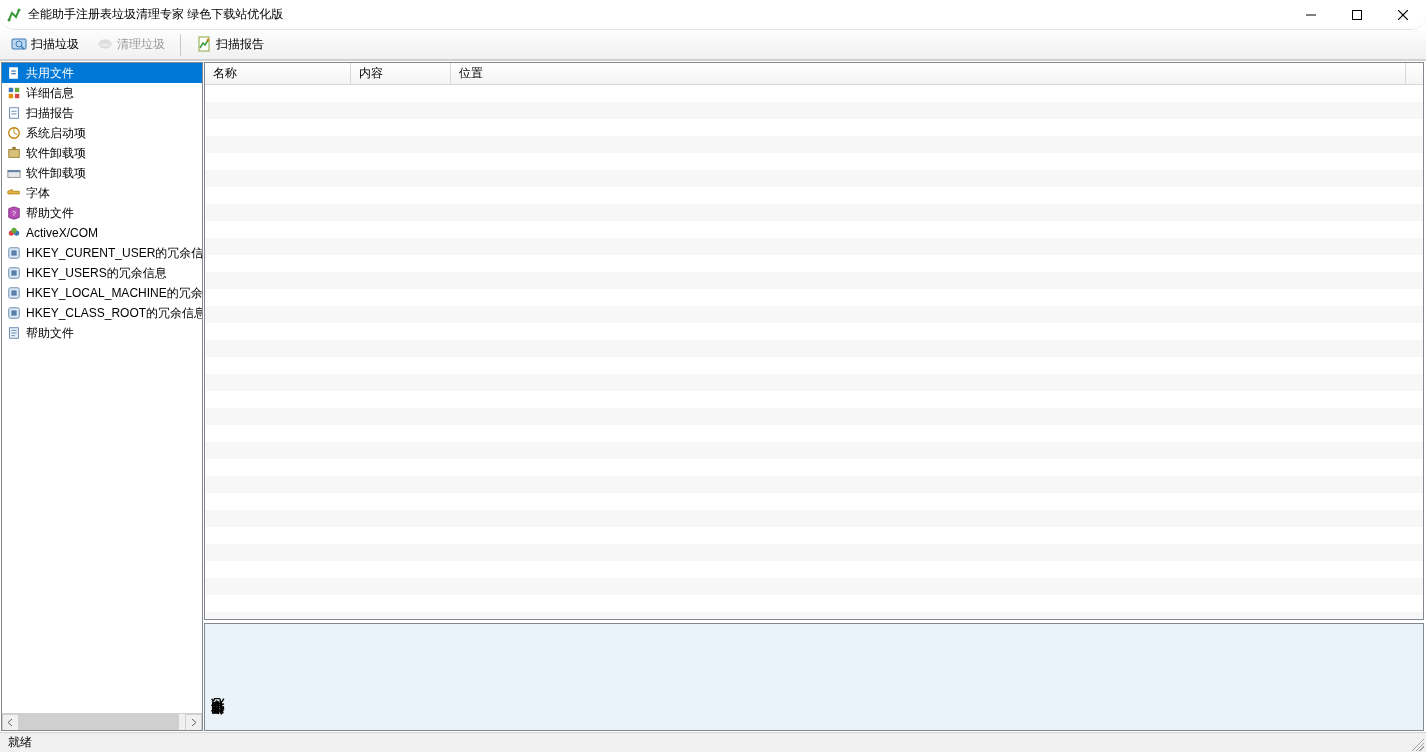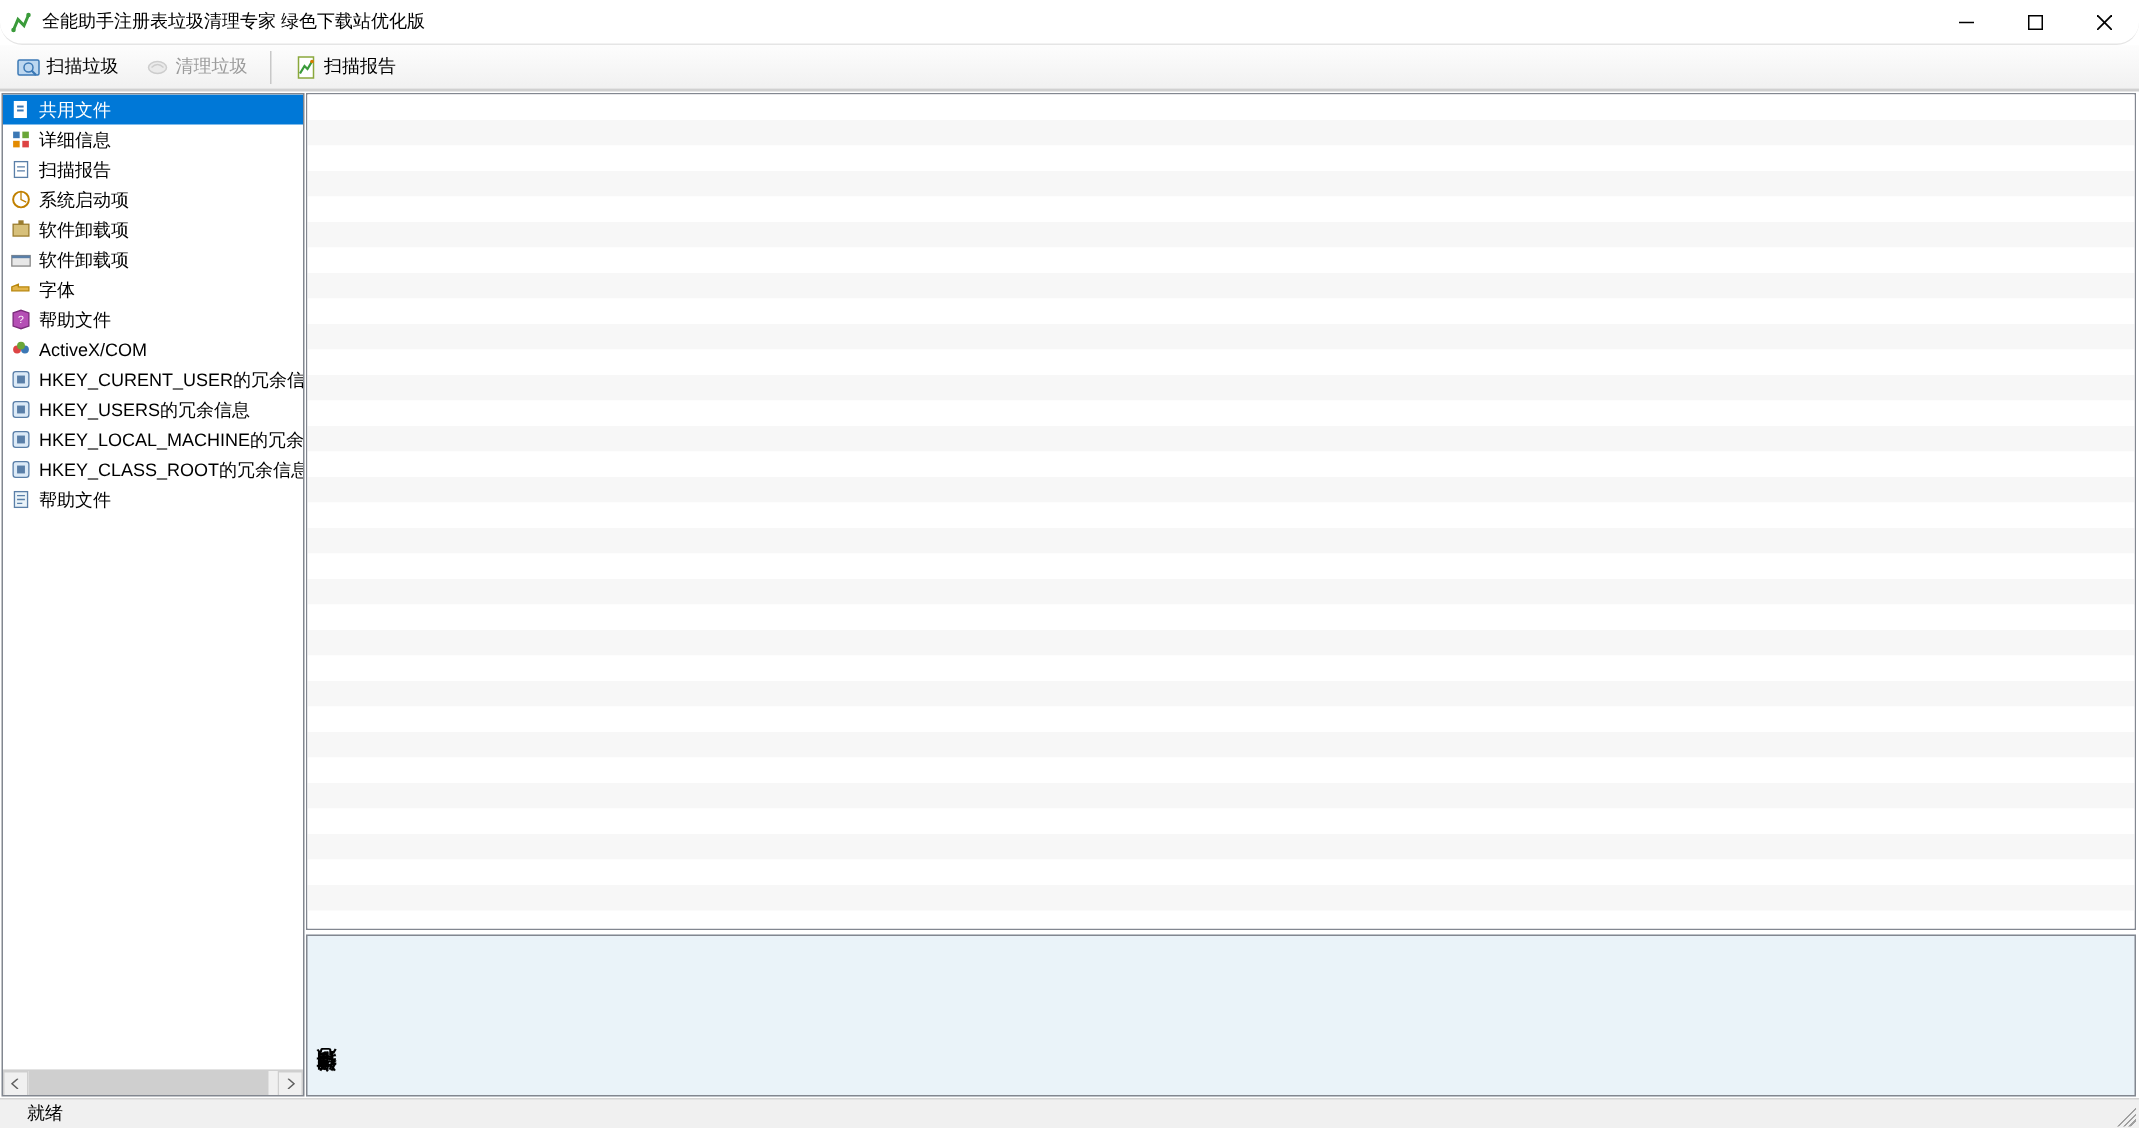--- a/index.html
+++ b/index.html
@@ -34,21 +34,21 @@
   .toolbar {
     height: 30px;
     display: flex;
     align-items: center;
     background: linear-gradient(#fdfdfd,#f1f1f1);
     border-bottom: 1px solid #d0d0d0;
     padding-left: 4px;
     gap: 4px;
   }
   .tool-btn {
-    display:flex; align-items:flex-end; gap:4px;
+    display:flex; align-items:flex-start; gap:4px;
     padding: 2px 6px;
     border:1px solid transparent;
     border-radius:2px;
     cursor:pointer;
   }
   .tool-btn.disabled { color:#9b9b9b; cursor:default; }
   .tool-sep { width:1px; height:22px; background:#c8c8c8; margin:0 4px; }
   .tool-icon { width:16px; height:16px; display:inline-flex; align-items:center; justify-content:center; }
   .tool-icon.disabled svg { opacity:0.45; }
 
@@ -106,21 +106,21 @@
   }
   .details-label {
     position:absolute; left:4px; bottom:4px;
     writing-mode: vertical-rl;
     transform: rotate(180deg);
     font-weight:bold;
     font-size:13px;
     letter-spacing:1px;
   }
   .statusbar {
-    height:20px; display:flex; align-items:center; padding-left:18px;
+    height:20px; display:flex; align-items:center; padding-left:8px;
     background:#f0f0f0; border-top:1px solid #d4d4d4;
   }
   .sz-grip { margin-left:auto; width:16px; height:16px; margin-right:2px; background:
     linear-gradient(135deg, transparent 60%, #a0a0a0 60%, #a0a0a0 65%, transparent 65%,
                     transparent 72%, #a0a0a0 72%, #a0a0a0 77%, transparent 77%,
                     transparent 84%, #a0a0a0 84%, #a0a0a0 89%, transparent 89%);
   }
 </style>
 </head>
 <body>
@@ -332,20 +332,25 @@
       <div class="sb-arrow">
           <svg width="7" height="7">
             <path d="M2 0 L6 3.5 L2 7" fill="none" stroke="#606060"></path>
           </svg>
         </div>
     </div>
   </div>
 
   <div class="right">
     <div class="listview">
+      <div class="list-header" id="list-header">
+          <div class="col-header" style="width: 146px;">名称</div>
+          <div class="col-header" style="width: 100px;">内容</div>
+          <div class="col-header" style="width: 955px;">位置</div>
+        </div>
       <div class="list-body" id="list-body">
           <div class="row-stripe"></div>
           <div class="row-stripe"></div>
           <div class="row-stripe"></div>
           <div class="row-stripe"></div>
           <div class="row-stripe"></div>
           <div class="row-stripe"></div>
           <div class="row-stripe"></div>
           <div class="row-stripe"></div>
           <div class="row-stripe"></div>

